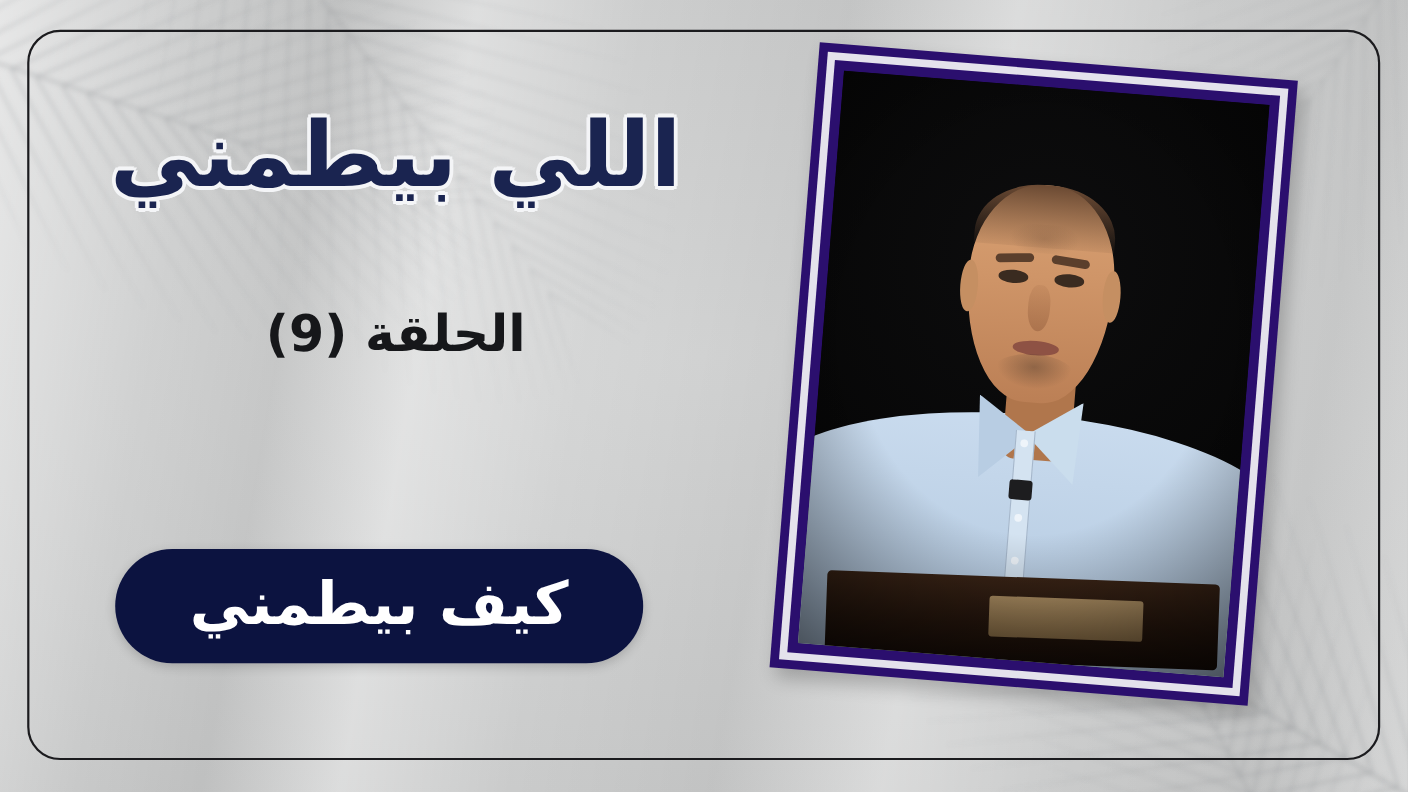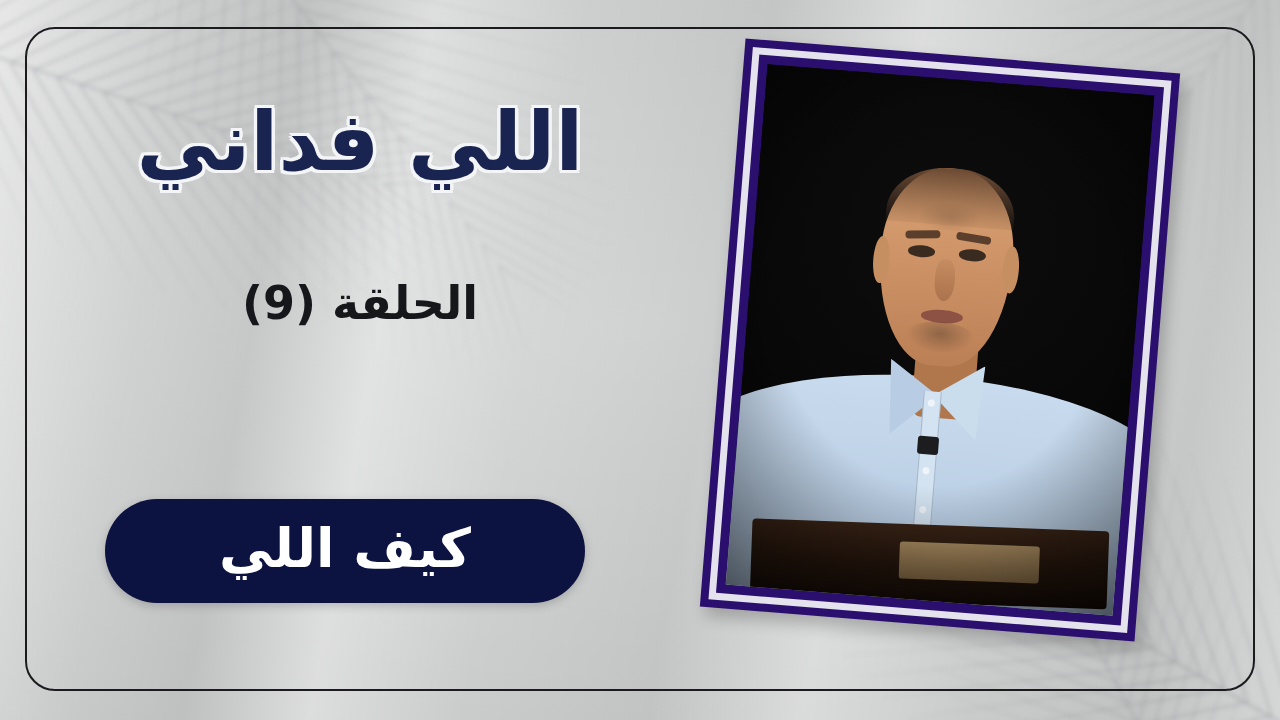--- a/index.html
+++ b/index.html
@@ -424,27 +424,27 @@
       <div class="leaf" style="width: 30.7628%; left: 74.4762%; transform: rotate(25.7143deg); opacity: 0.57;"></div>
       <div class="leaf" style="width: 26.9091%; left: 78.8571%; transform: rotate(24.2857deg); opacity: 0.55;"></div>
       <div class="leaf" style="width: 22.8533%; left: 83.2381%; transform: rotate(22.8571deg); opacity: 0.53;"></div>
       <div class="leaf" style="width: 18.6611%; left: 87.619%; transform: rotate(21.4286deg); opacity: 0.52;"></div>
       <div class="leaf" style="width: 14.4%; left: 92%; transform: rotate(20deg); opacity: 0.5;"></div>
     </div>
 
   <div id="card-outline"></div>
 
   <div id="text-col">
-    <div id="main-title">اللي فداني</div>
+    <div id="main-title">اللي بيطمني</div>
 
     <div id="episode-label">الحلقة (9)</div>
   </div>
 
   <div id="cta-button">
-    <span id="cta-label">كيف اللي</span>
+    <span id="cta-label">كيف بيطمني</span>
   </div>
 
   <div id="photo-frame">
     <div id="photo-frame-mid">
       <div id="photo-frame-inner">
         <div id="photo">
           <div class="p-bg"></div>
 
           <div class="p-shoulders"></div>
           <div class="p-neck"></div>

